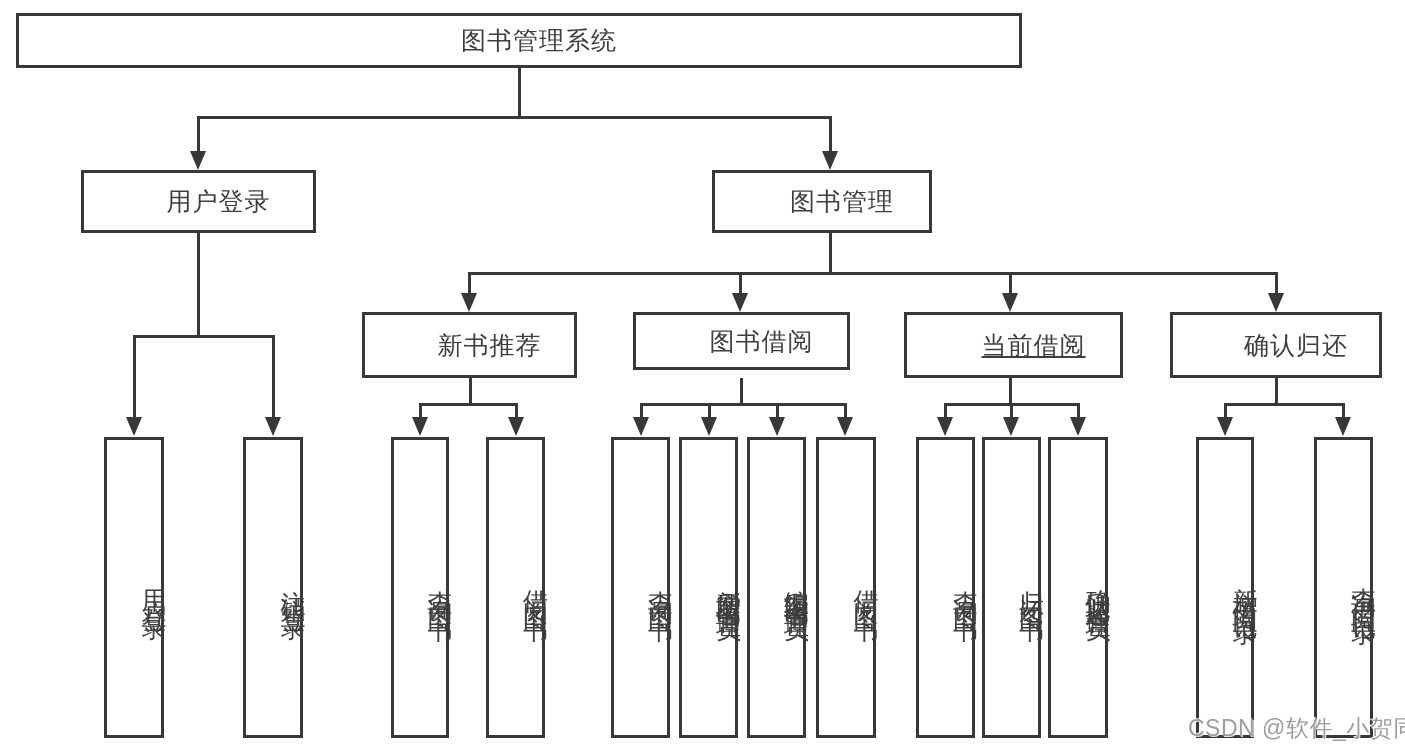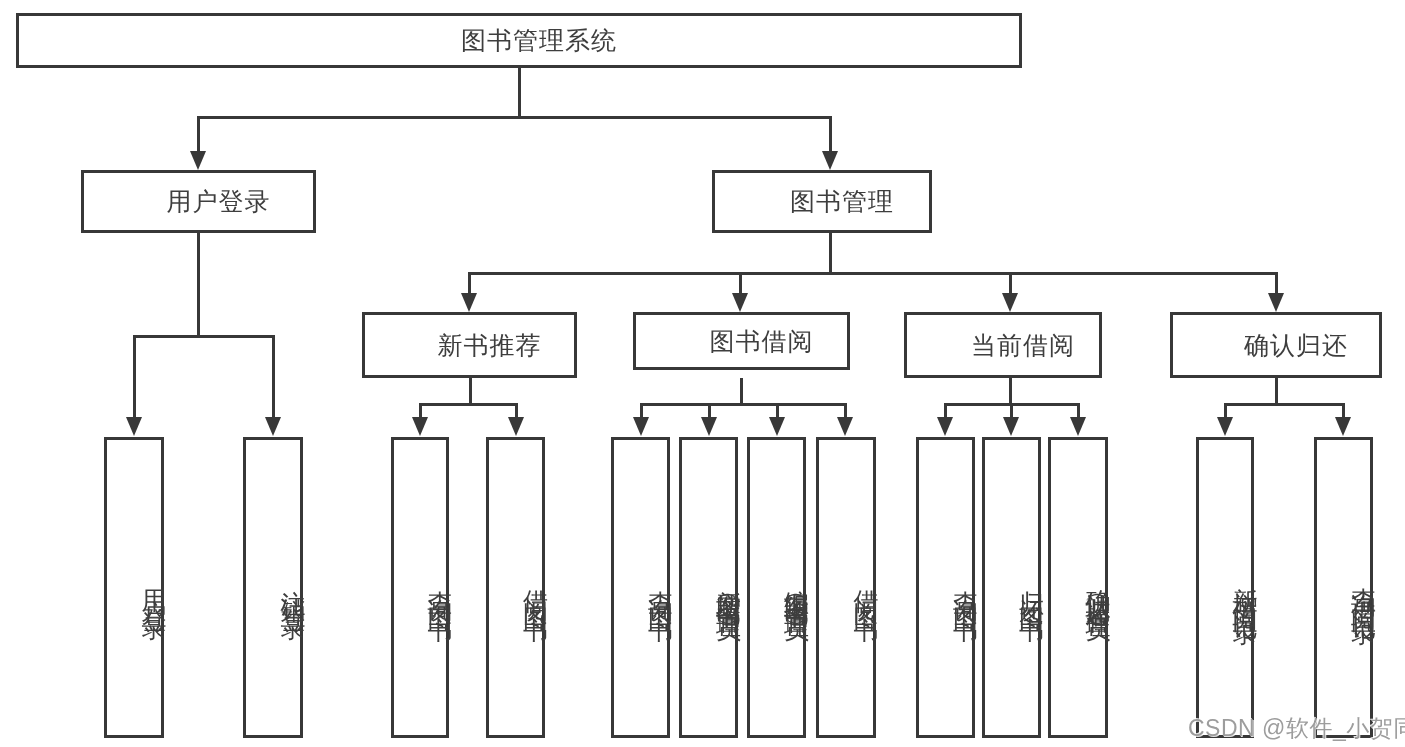--- a/index.html
+++ b/index.html
@@ -82,21 +82,21 @@
   <div class="arrow" style="left:461px;top:293px;"></div>
   <div class="vline" style="left:739px;top:272px;height:24px;"></div>
   <div class="arrow" style="left:732px;top:293px;"></div>
   <div class="vline" style="left:1009px;top:272px;height:24px;"></div>
   <div class="arrow" style="left:1002px;top:293px;"></div>
   <div class="vline" style="left:1275px;top:272px;height:24px;"></div>
   <div class="arrow" style="left:1268px;top:293px;"></div>
 
   <div class="box" style="left:362px;top:312px;width:215px;height:66px;">新书推荐</div>
   <div class="box" style="left:633px;top:312px;width:217px;height:58px;">图书借阅</div>
-  <div class="box" style="left:904px;top:312px;width:198px;height:66px;">当前借阅</div>
+  <div class="box" style="left:904px;top:312px;width:219px;height:66px;text-decoration:underline;">当前借阅</div>
   <div class="box" style="left:1170px;top:312px;width:212px;height:66px;">确认归还</div>
 
   <div class="vline" style="left:469px;top:378px;height:27px;"></div>
   <div class="hline" style="left:419px;top:403px;width:99px;"></div>
   <div class="vline" style="left:419px;top:403px;height:16px;"></div>
   <div class="arrow" style="left:412px;top:417px;"></div>
   <div class="vline" style="left:515px;top:403px;height:16px;"></div>
   <div class="arrow" style="left:508px;top:417px;"></div>
 
   <div class="vline" style="left:740px;top:378px;height:27px;"></div>

